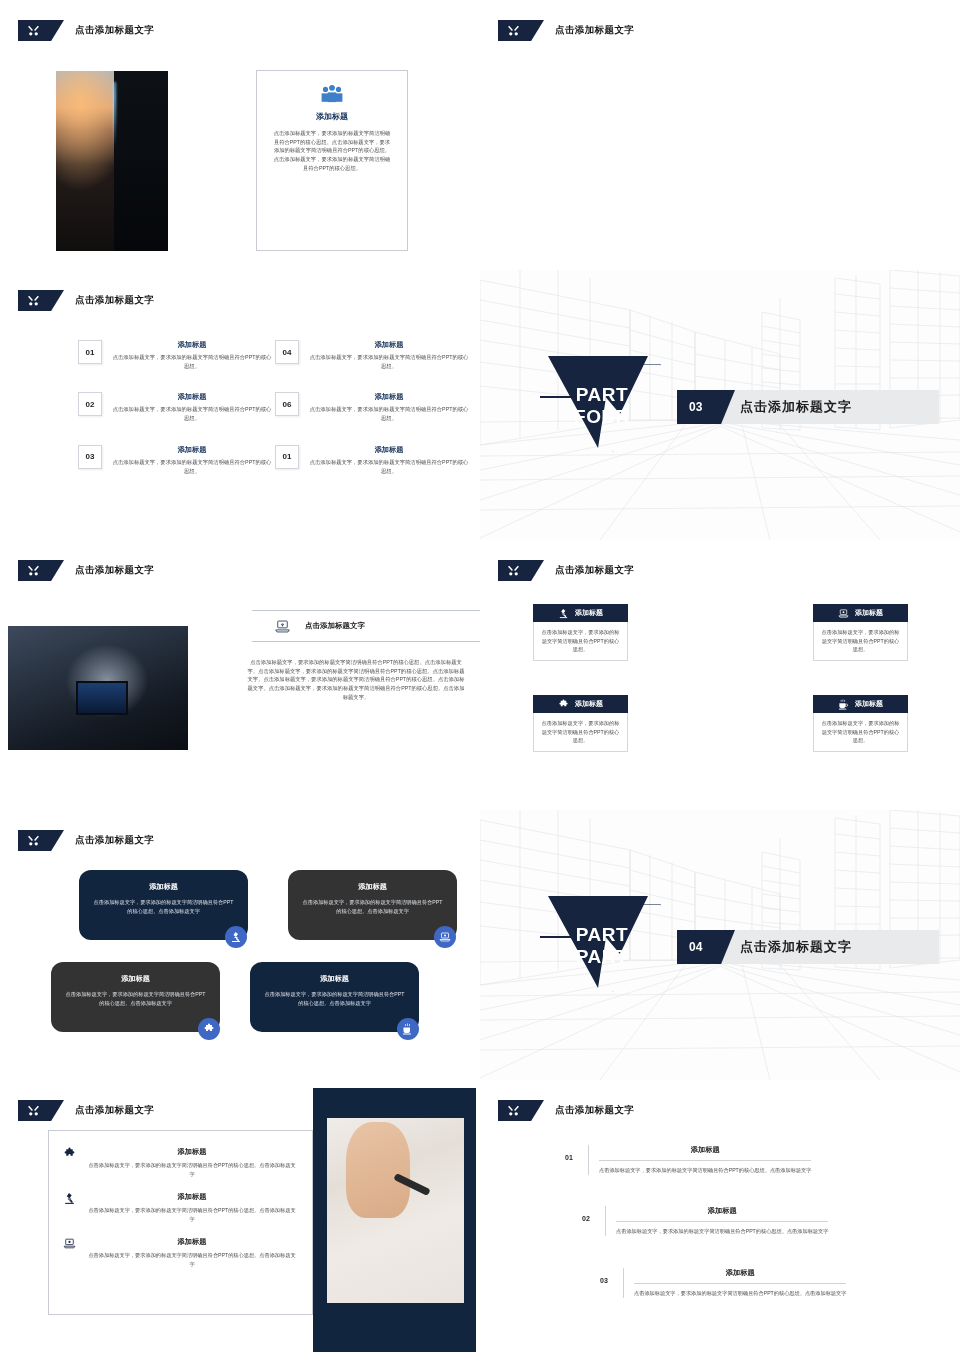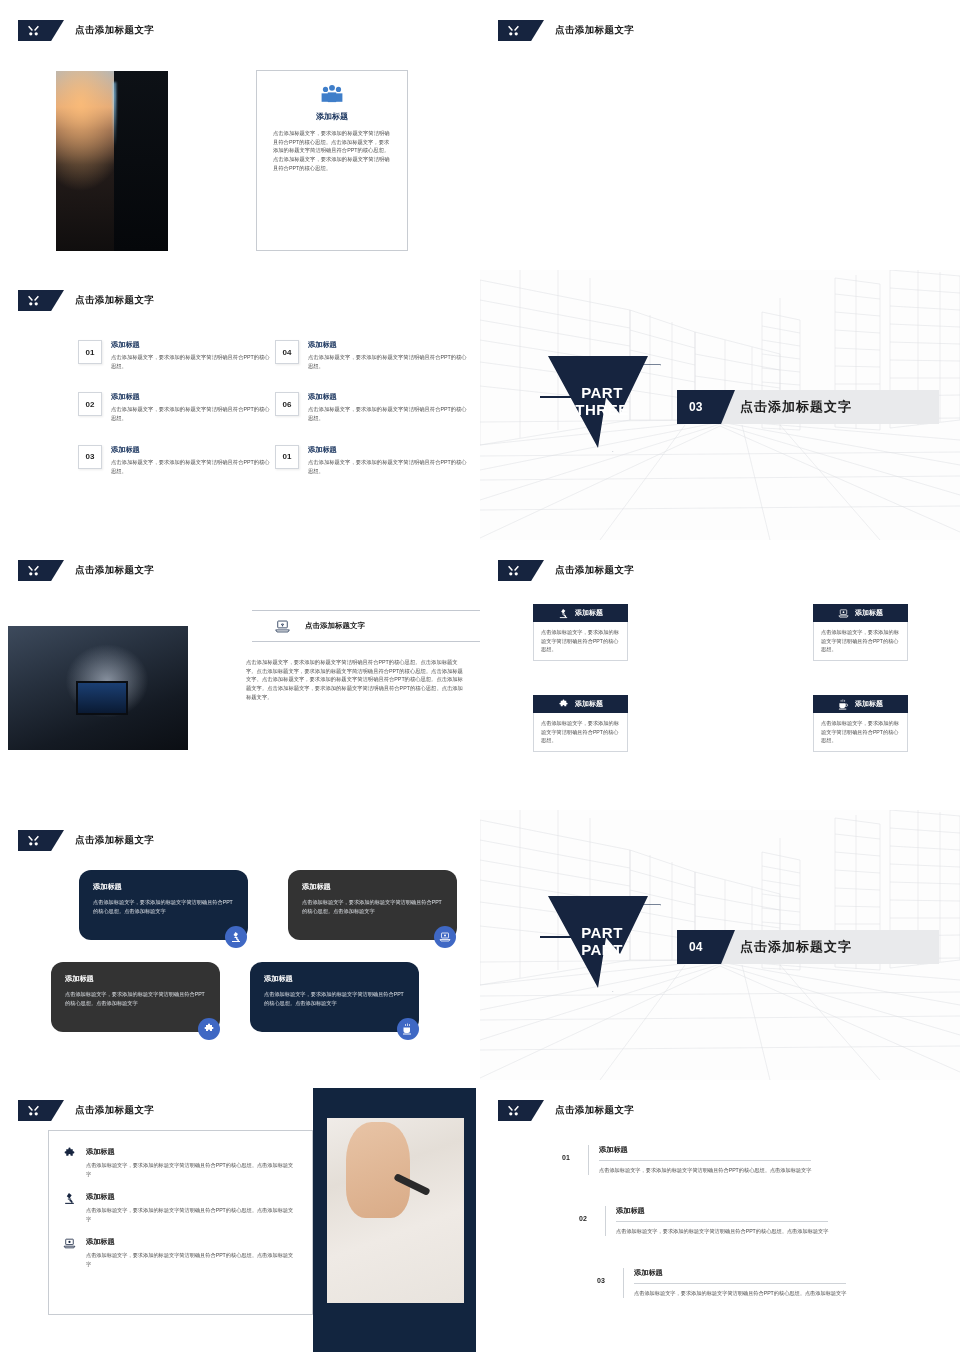--- a/index.html
+++ b/index.html
@@ -8,21 +8,21 @@
     background: #ffffff;
     font-family: "Liberation Sans", "DejaVu Sans", sans-serif;
     overflow: hidden;
   }
   .deck {
     width: 960px; height: 1352px;
     display: grid;
     grid-template-columns: 480px 480px;
     grid-template-rows: 270px 270px 270px 270px 272px;
   }
-  .slide { position: relative; width: 480px; height: 270px; background: #fff; overflow: hidden; }
+  .slide { position: relative; width: 480px; height: 270px; background: #fff; overflow: hidden; text-align: center; }
   .slide.tall { height: 272px; }
 
   
   .hdr { position: absolute; left: 18px; top: 20px; display: flex; align-items: center; }
   .flag {
     width: 46px; height: 21px; background: #16243f; position: relative;
     clip-path: polygon(0 0, 100% 0, 72% 100%, 0 100%);
     display: flex; align-items: center; justify-content: flex-start; padding-left: 9px;
   }
   .flag svg { width: 13px; height: 13px; display: block; }
@@ -86,21 +86,21 @@
   }
   .tri-line { position:absolute; left:-3px; top:42px; width:36px; height:2px; background:#16243f; }
   .tri-ghost {
     position:absolute; left:22px; top:10px; width:96px; height:88px;
     border: 1.2px solid #4a5a74; opacity:.75;
     clip-path: polygon(0 0, 100% 0, 72% 63%, 58% 45%, 50% 100%, 0 0);
   }
   .tri-txt {
     position: absolute; left: 0; top: 0; width: 118px; height: 104px;
     display:flex; flex-direction:column; align-items:center; justify-content:flex-start;
-    padding-top: 30px; color:#fff; font-size: 15px; font-weight: bold; line-height: 1.16; letter-spacing:.5px;
+    padding-top: 30px; color:#fff; font-size: 19px; font-weight: bold; line-height: 1.16; letter-spacing:.5px;
   }
   .sec-bar { position: absolute; left: 197px; top: 120px; width: 262px; height: 34px; background: #e9eaec; }
   .sec-num {
     position: absolute; left: 197px; top: 120px; width: 58px; height: 34px; background: #16243f;
     clip-path: polygon(0 0, 100% 0, 76% 100%, 0 100%);
     display:flex; align-items:center; justify-content:flex-start; padding-left:12px;
     color:#fff; font-size:12px; font-weight:bold;
   }
   .sec-title {
     position:absolute; left: 260px; top: 120px; height: 34px; display:flex; align-items:center;
@@ -351,21 +351,21 @@
           <path d="M0 152 L480 148"></path>
         </g>
       </svg>
     </div>
     <div class="tri-wrap">
       <div class="tri-ghost"></div>
       <div class="tri-main"></div>
       <div class="tri-line"></div>
       <div class="tri-txt">
         <span>PART</span>
-        <span>THREE</span>
+        <span>FOUR</span>
       </div>
     </div>
     <div class="sec-bar"></div>
     <div class="sec-num">03</div>
     <div class="sec-title">点击添加标题文字</div>
   </div>
 
   <div class="slide">
     <div class="hdr">
       <div class="flag">

